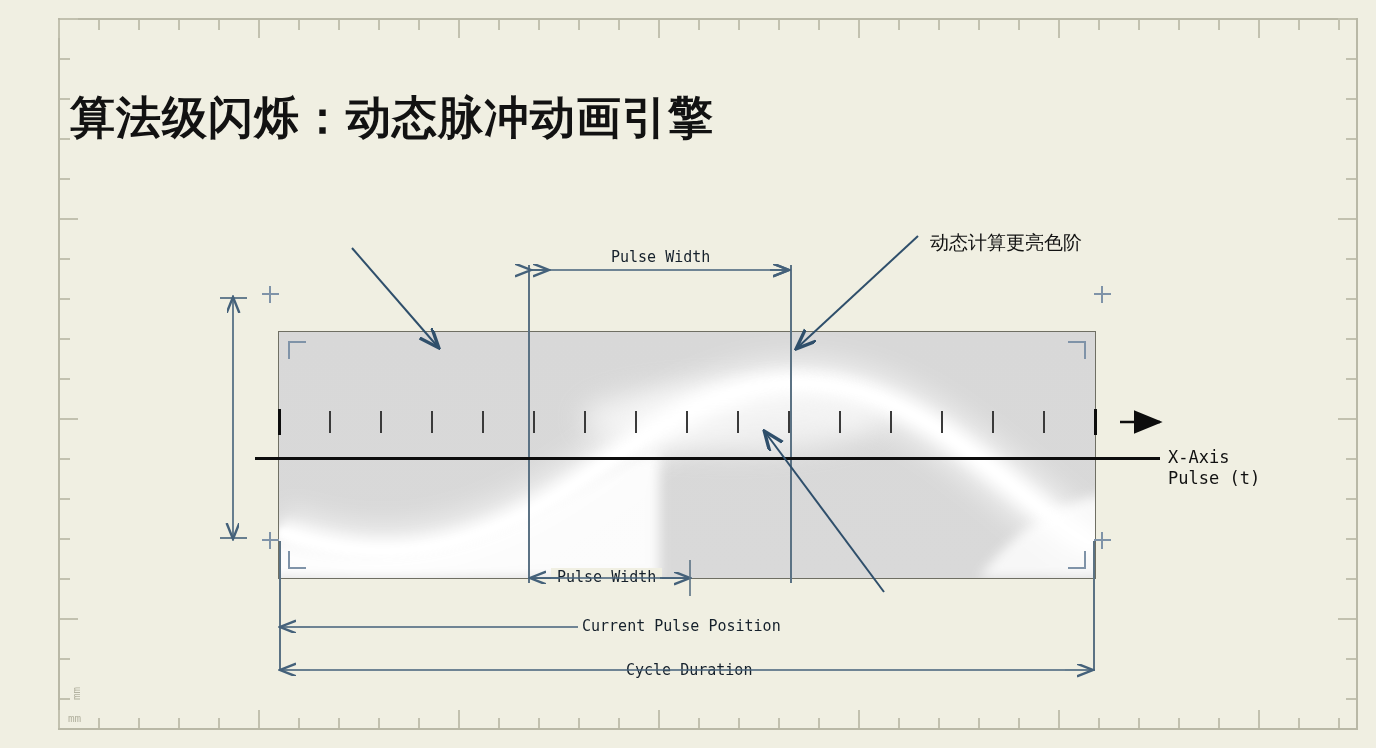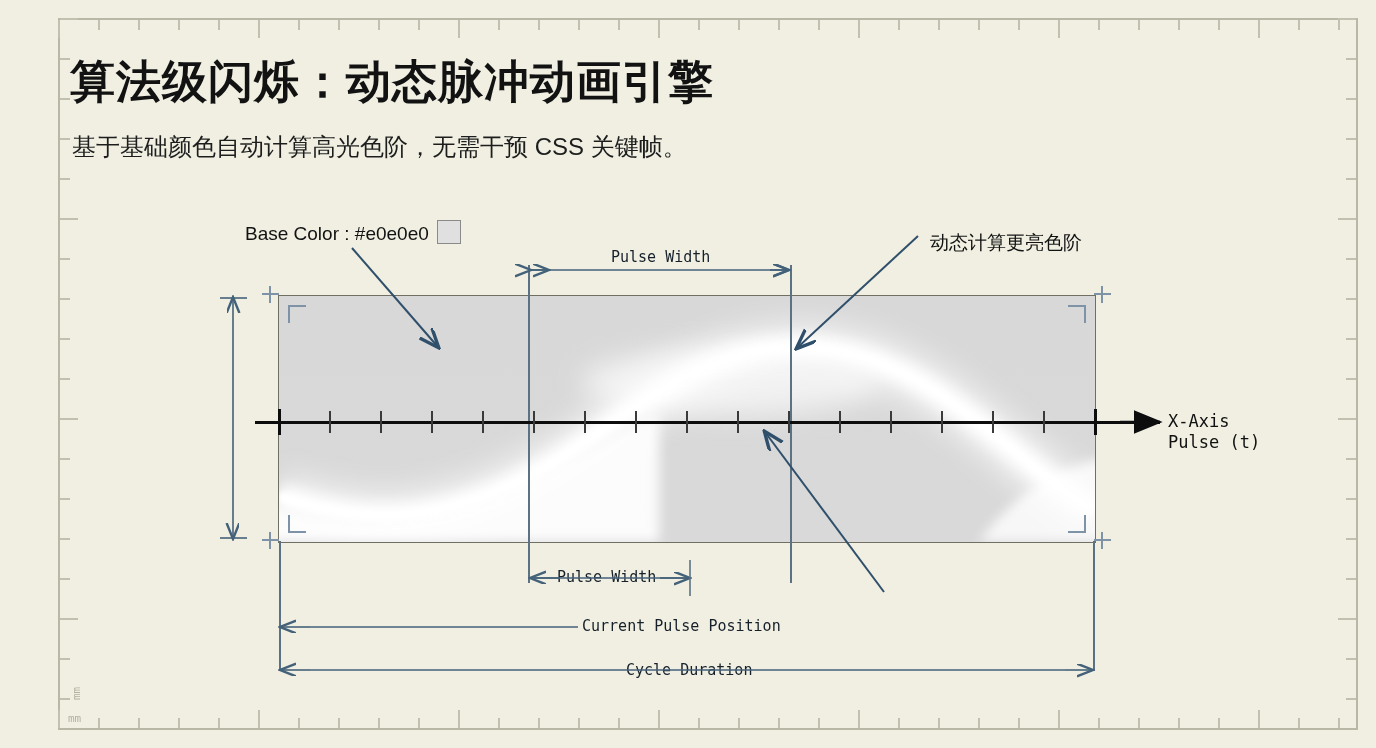--- a/index.html
+++ b/index.html
@@ -3,21 +3,21 @@
 <meta charset="utf-8">
 <style>
   html,body{margin:0;padding:0;}
   body{
     width:1376px;height:748px;overflow:hidden;
     background:#f0efe2;
     font-family:"Liberation Sans","DejaVu Sans",sans-serif;
     position:relative;
   }
   #stage{position:absolute;inset:0;}
-  .abs{position:absolute;}
+  .abs{position:absolute;margin-top:36px;}
 
   
   .ruler-line{position:absolute;background:#b9b8a6;}
   .ruler-tick{position:absolute;background:#c2c1af;}
   .ruler-mm{position:absolute;color:#b3b2a0;font-size:11px;
             font-family:"DejaVu Sans Mono","Liberation Mono",monospace;text-align:right;}
   .ruler-mm.vert{transform:rotate(-90deg);transform-origin:left top;}
 
   
   #title{
@@ -188,21 +188,20 @@
         <div class="ruler-tick" style="left: 60px; top: 658px; width: 10px; height: 1.6px;"></div>
         <div class="ruler-tick" style="left: 1346px; top: 658px; width: 10px; height: 1.6px;"></div>
         <div class="ruler-tick" style="left: 60px; top: 698px; width: 10px; height: 1.6px;"></div>
         <div class="ruler-tick" style="left: 1346px; top: 698px; width: 10px; height: 1.6px;"></div>
       </div>
     <div class="ruler-mm vert" style="left:70px;top:700px;">mm</div>
     <div class="ruler-mm" style="left:68px;top:712px;">mm</div>
   </div>
 
   <div class="abs" id="title">算法级闪烁：动态脉冲动画引擎</div>
-  <div class="abs" id="subtitle">基于基础颜色自动计算高光色阶，无需干预 CSS 关键帧。</div>
 
   <div class="abs" id="panel">
     <svg class="wave" viewBox="0 0 816 246" preserveAspectRatio="none">
       <defs>
         <linearGradient id="gradBody" x1="0" y1="0" x2="0" y2="1">
           <stop offset="0" stop-color="#d8d8d8"></stop>
           <stop offset="1" stop-color="#d9d9d9"></stop>
         </linearGradient>
         <filter id="blurBig" x="-30%" y="-60%" width="160%" height="220%">
           <feGaussianBlur stdDeviation="13"></feGaussianBlur>
@@ -292,23 +291,20 @@
   <div class="abs" id="axis-label">
     <div>X-Axis</div>
     <div>Pulse (t)</div>
   </div>
 
   <div class="dimtext" style="left:605px;top:248px;">Pulse Width</div>
   <div class="dimtext" style="left:551px;top:568px;">Pulse Width</div>
   <div class="dimtext" style="left:576px;top:617px;">Current Pulse Position</div>
   <div class="dimtext" style="left:620px;top:661px;">Cycle Duration</div>
 
-  <div class="anno" id="base-color-label">
-    <span>Base Color : #e0e0e0</span><span id="swatch"></span>
-  </div>
   <div class="anno" id="bright-label">动态计算更亮色阶</div>
 
   <svg class="ov">
     <defs>
       <marker id="ar" markerWidth="11" markerHeight="11" refX="9.4" refY="4" orient="auto">
         <path d="M0,0 L10,4 L0,8" fill="none" stroke="#44617a" stroke-width="1.5"></path>
       </marker>
       <marker id="arS" markerWidth="11" markerHeight="11" refX="9.4" refY="4" orient="auto">
         <path d="M0,0 L10,4 L0,8" fill="none" stroke="#2f4f6b" stroke-width="1.7"></path>
       </marker>

